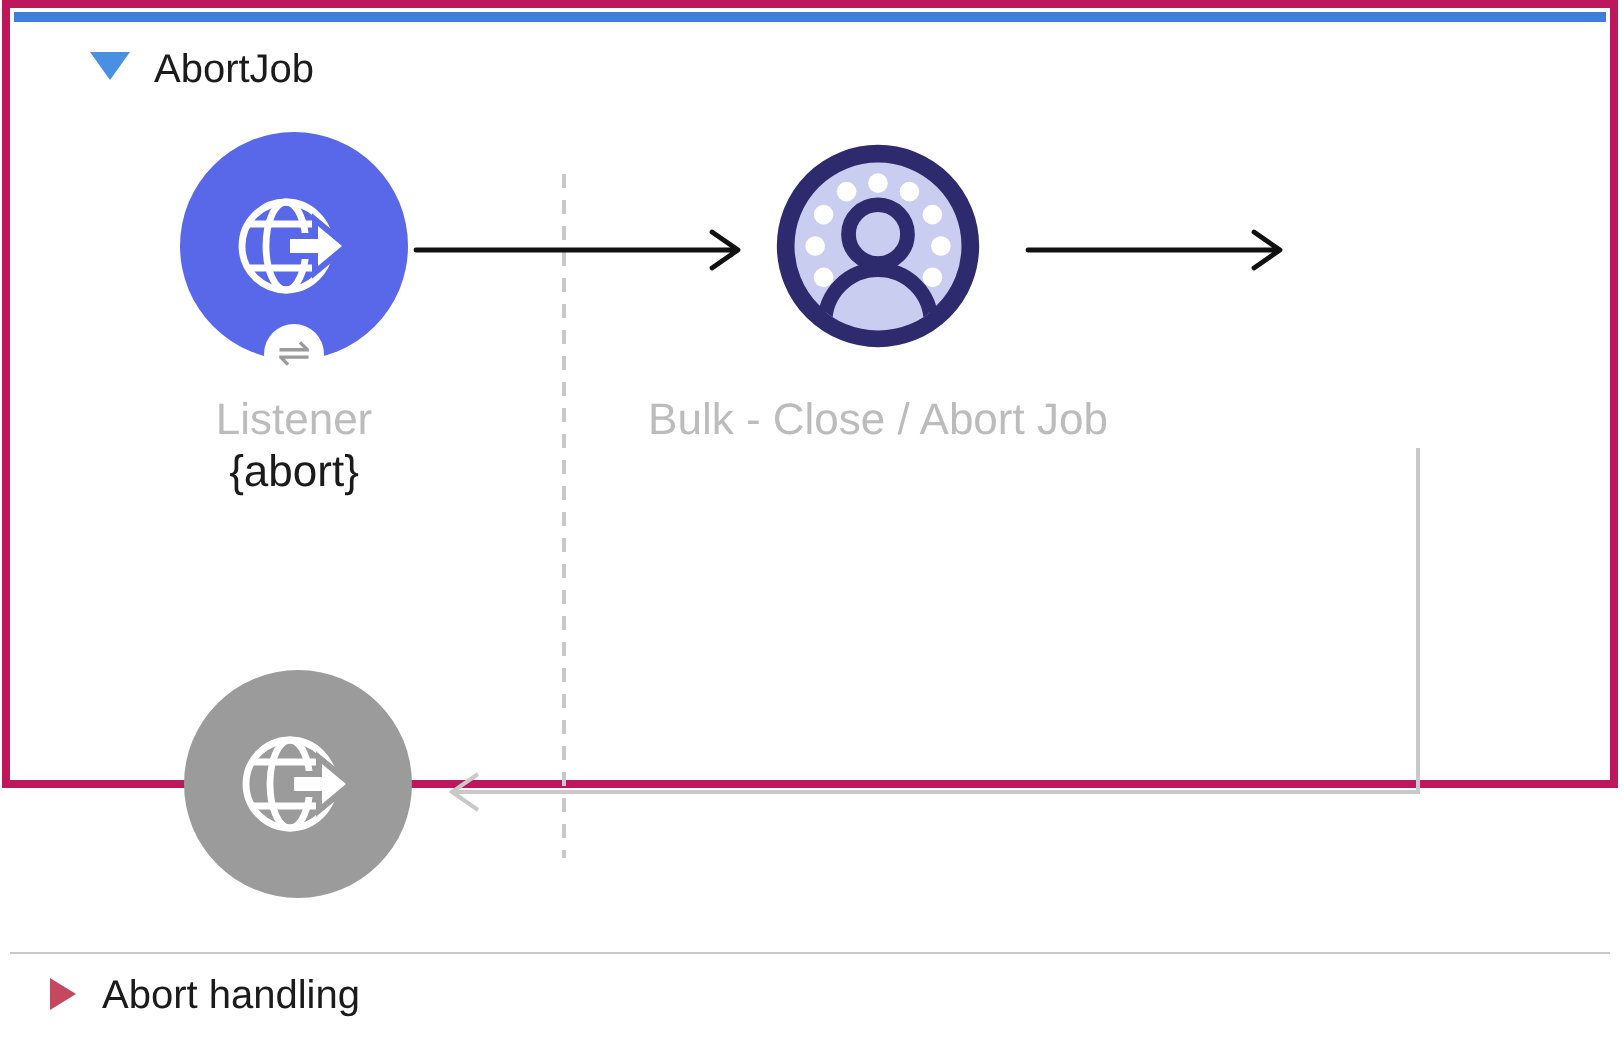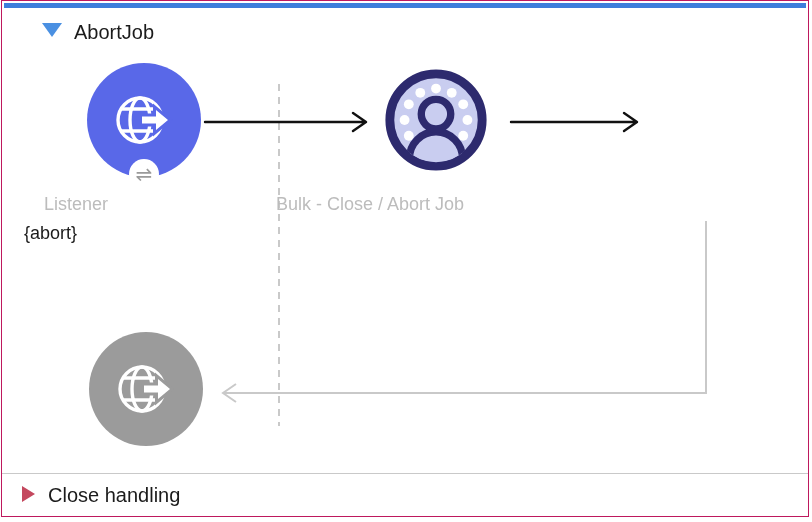--- a/index.html
+++ b/index.html
@@ -1,24 +1,24 @@
 <!DOCTYPE html>
 <html style="--accent_bar: #3d7edb; --header_triangle: #4a90e2; --node_blue: #5968e8; --node_gray: #9b9b9b; --bulk_fill: #c9cdf0; --bulk_border: #2d2a6e; --muted_label: #bcbcbc; --wire_gray: #c9c9c9; --error_triangle: #c4485e;"><head>
 <meta charset="utf-8">
 <style>
   html,body{margin:0;padding:0;background:#fff;}
   body{font-family:"Liberation Sans","DejaVu Sans",sans-serif;width:812px;height:522px;position:relative;}
-  .panel{position:absolute;left:1px;top:0;width:808px;height:517px;background:#fff;border:1px solid #be185d;box-sizing:border-box;}
+  .panel{position:absolute;left:1px;top:0;width:808px;height:394px;background:#fff;border:4px solid #be185d;box-sizing:border-box;}
   .accent-bar{position:absolute;left:2px;right:2px;top:2px;height:5px;}
   .tri-down{position:absolute;width:0;height:0;border-left:10px solid transparent;border-right:10px solid transparent;}
   .tri-right{position:absolute;width:0;height:0;border-top:8px solid transparent;border-bottom:8px solid transparent;}
   .hdr-title{position:absolute;font-size:20px;color:#1b1b1b;}
   .node{position:absolute;border-radius:50%;}
   .node svg{display:block;}
-  .lbl{position:absolute;font-size:18px;text-align:left;}
+  .lbl{position:absolute;font-size:22px;text-align:center;}
   .lbl.muted{color:var(--muted_label);}
   .lbl.name{color:#1b1b1b;line-height:26px;}
   .badge{position:absolute;width:30px;height:30px;border-radius:50%;background:#fff;display:flex;align-items:center;justify-content:center;font-size:20px;color:#9a9a9a;line-height:1;}
   .wires{position:absolute;left:0;top:0;pointer-events:none;}
   .divider{position:absolute;left:0;right:0;top:472px;height:1px;background:#c9c9c9;}
   
   .logbars{position:absolute;left:26px;top:21px;width:56px;}
   .lg-row{display:flex;gap:5px;margin:5px 0;}
   .lg-bar{height:5px;background:#fff;border-radius:1px;}
   .lg-text{color:#fff;font-size:23px;letter-spacing:3px;line-height:1;margin:3px 0 2px 1px;font-weight:400;}
@@ -99,15 +99,15 @@
         <line x1="15" y1="27" x2="53" y2="27"></line>
         <line x1="15" y1="49" x2="53" y2="49"></line>
       </g>
       <path d="M36,34.5 H50 V28 L62,38 L50,48 V41.5 H36 Z" fill="var(--node_gray)" stroke="var(--node_gray)" stroke-width="6"></path>
       <path d="M36,34.5 H50 V28 L62,38 L50,48 V41.5 H36 Z" fill="#fff"></path>
     </svg>
   </div>
 
   <div class="divider"></div>
   <div class="tri-right" style="left:20px;top:485px;border-left:13px solid var(--error_triangle);"></div>
-  <div class="hdr-title" style="left:46px;top:483px;">Close handling</div>
+  <div class="hdr-title" style="left:46px;top:483px;">Abort handling</div>
 
 </div>
 
 </body></html>

